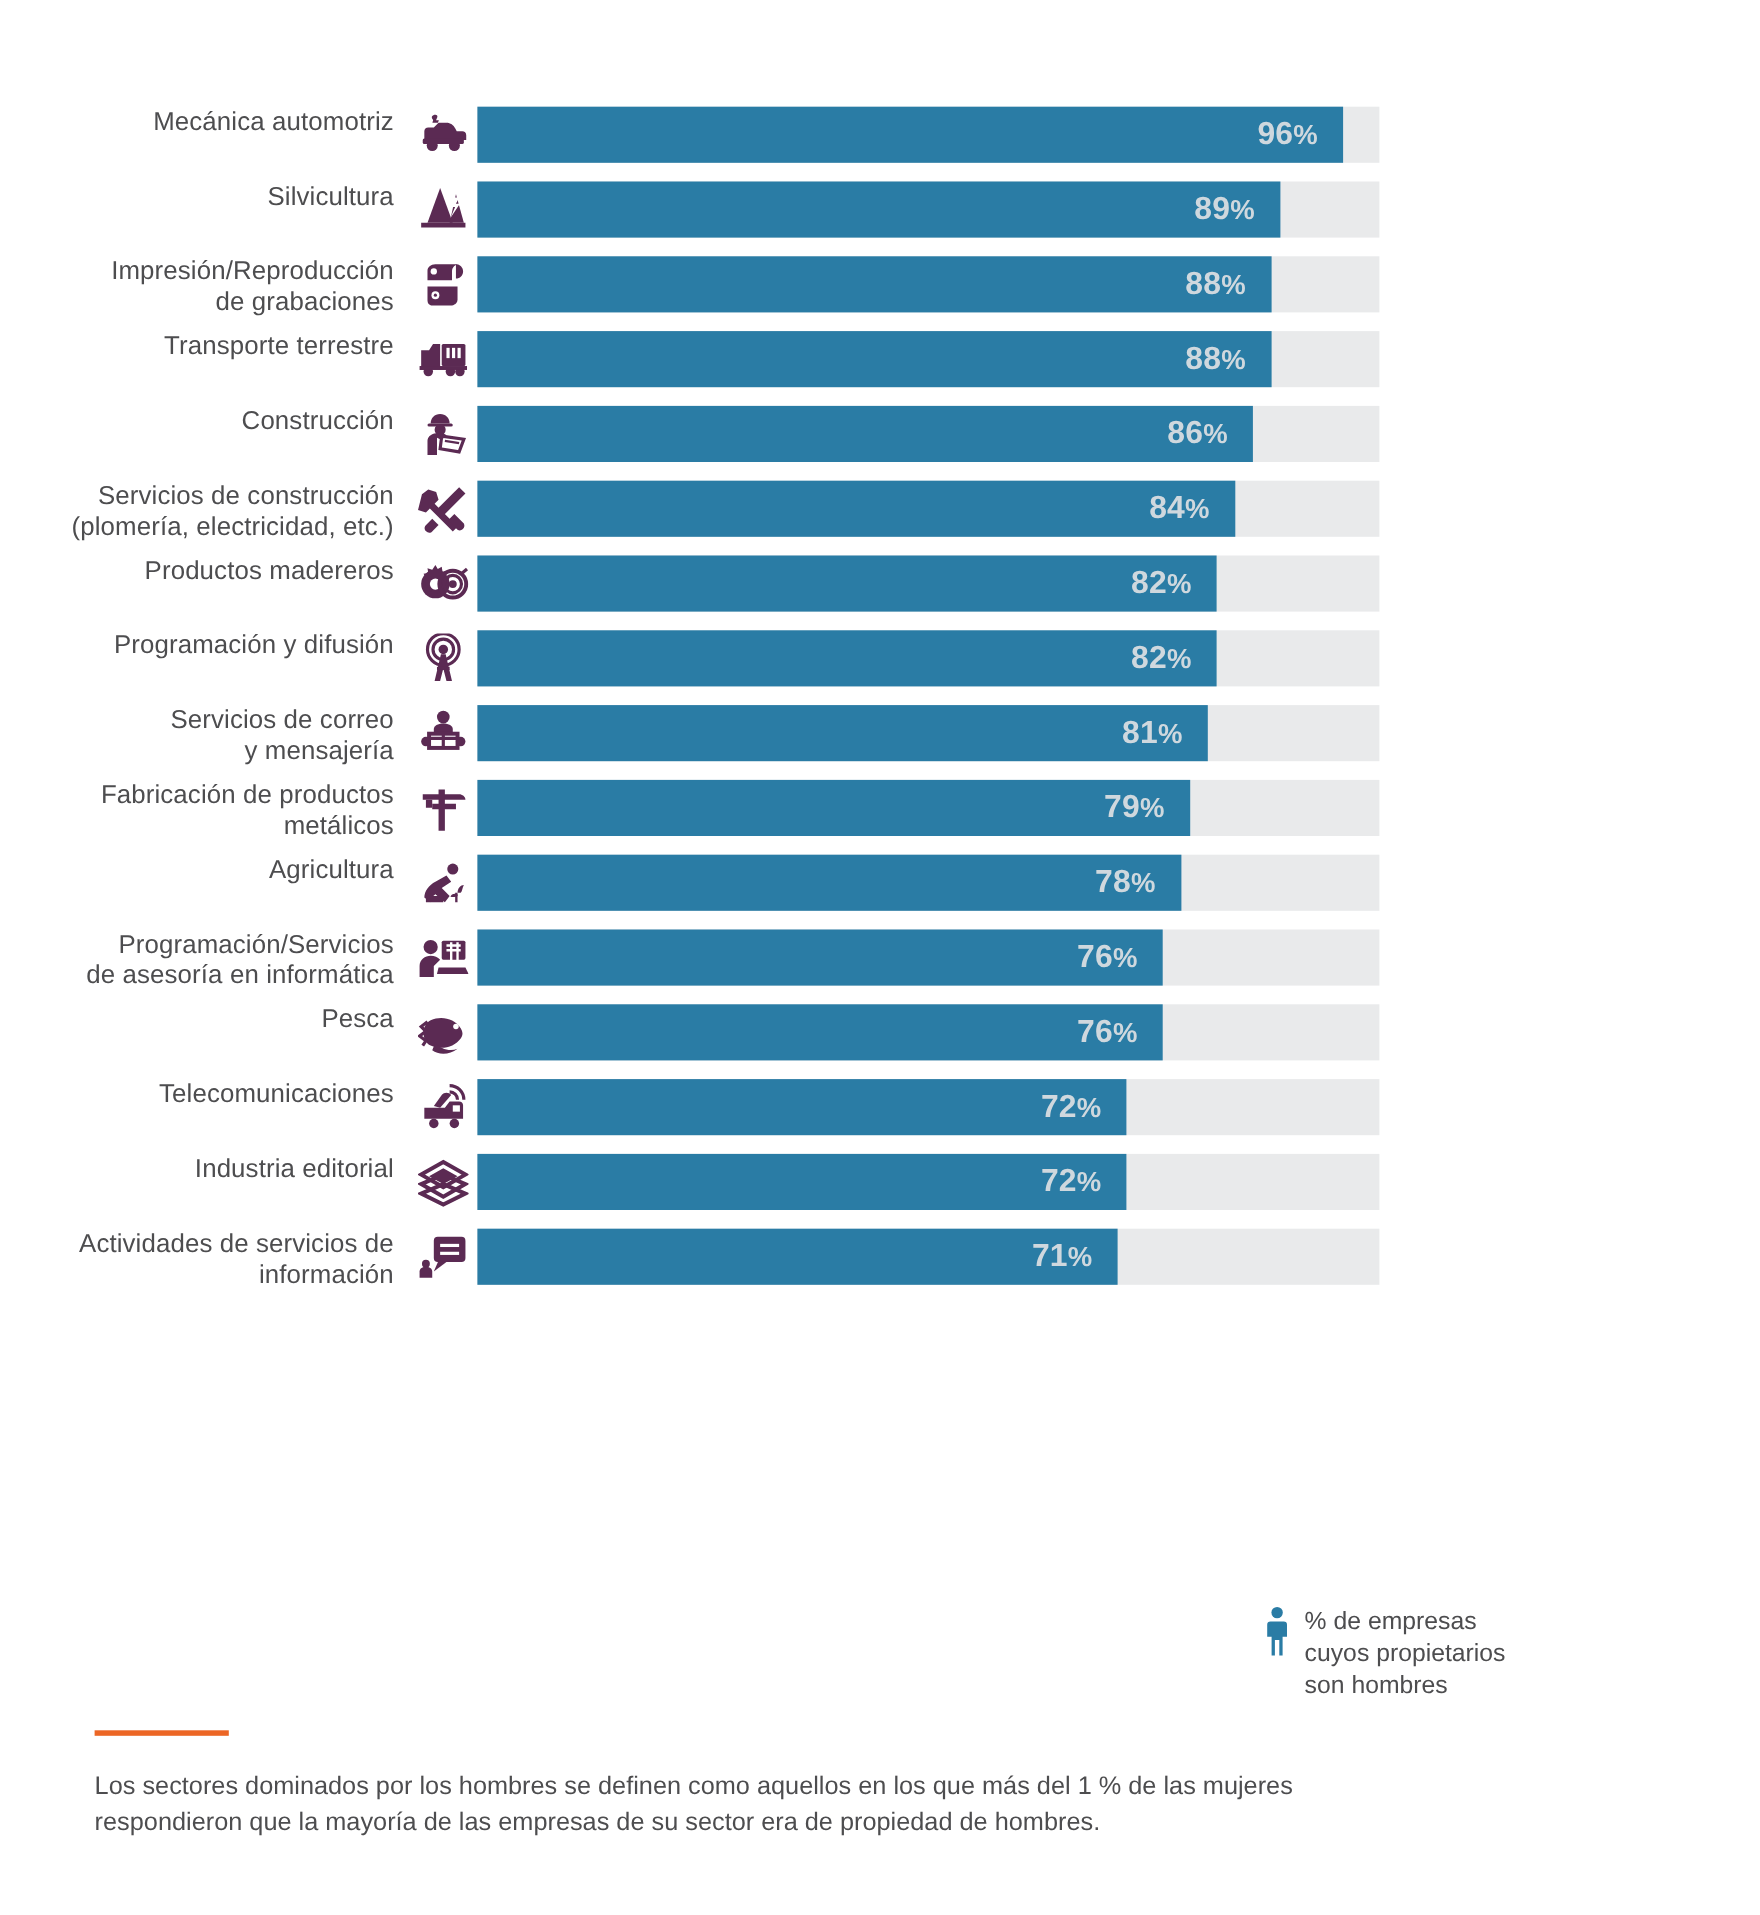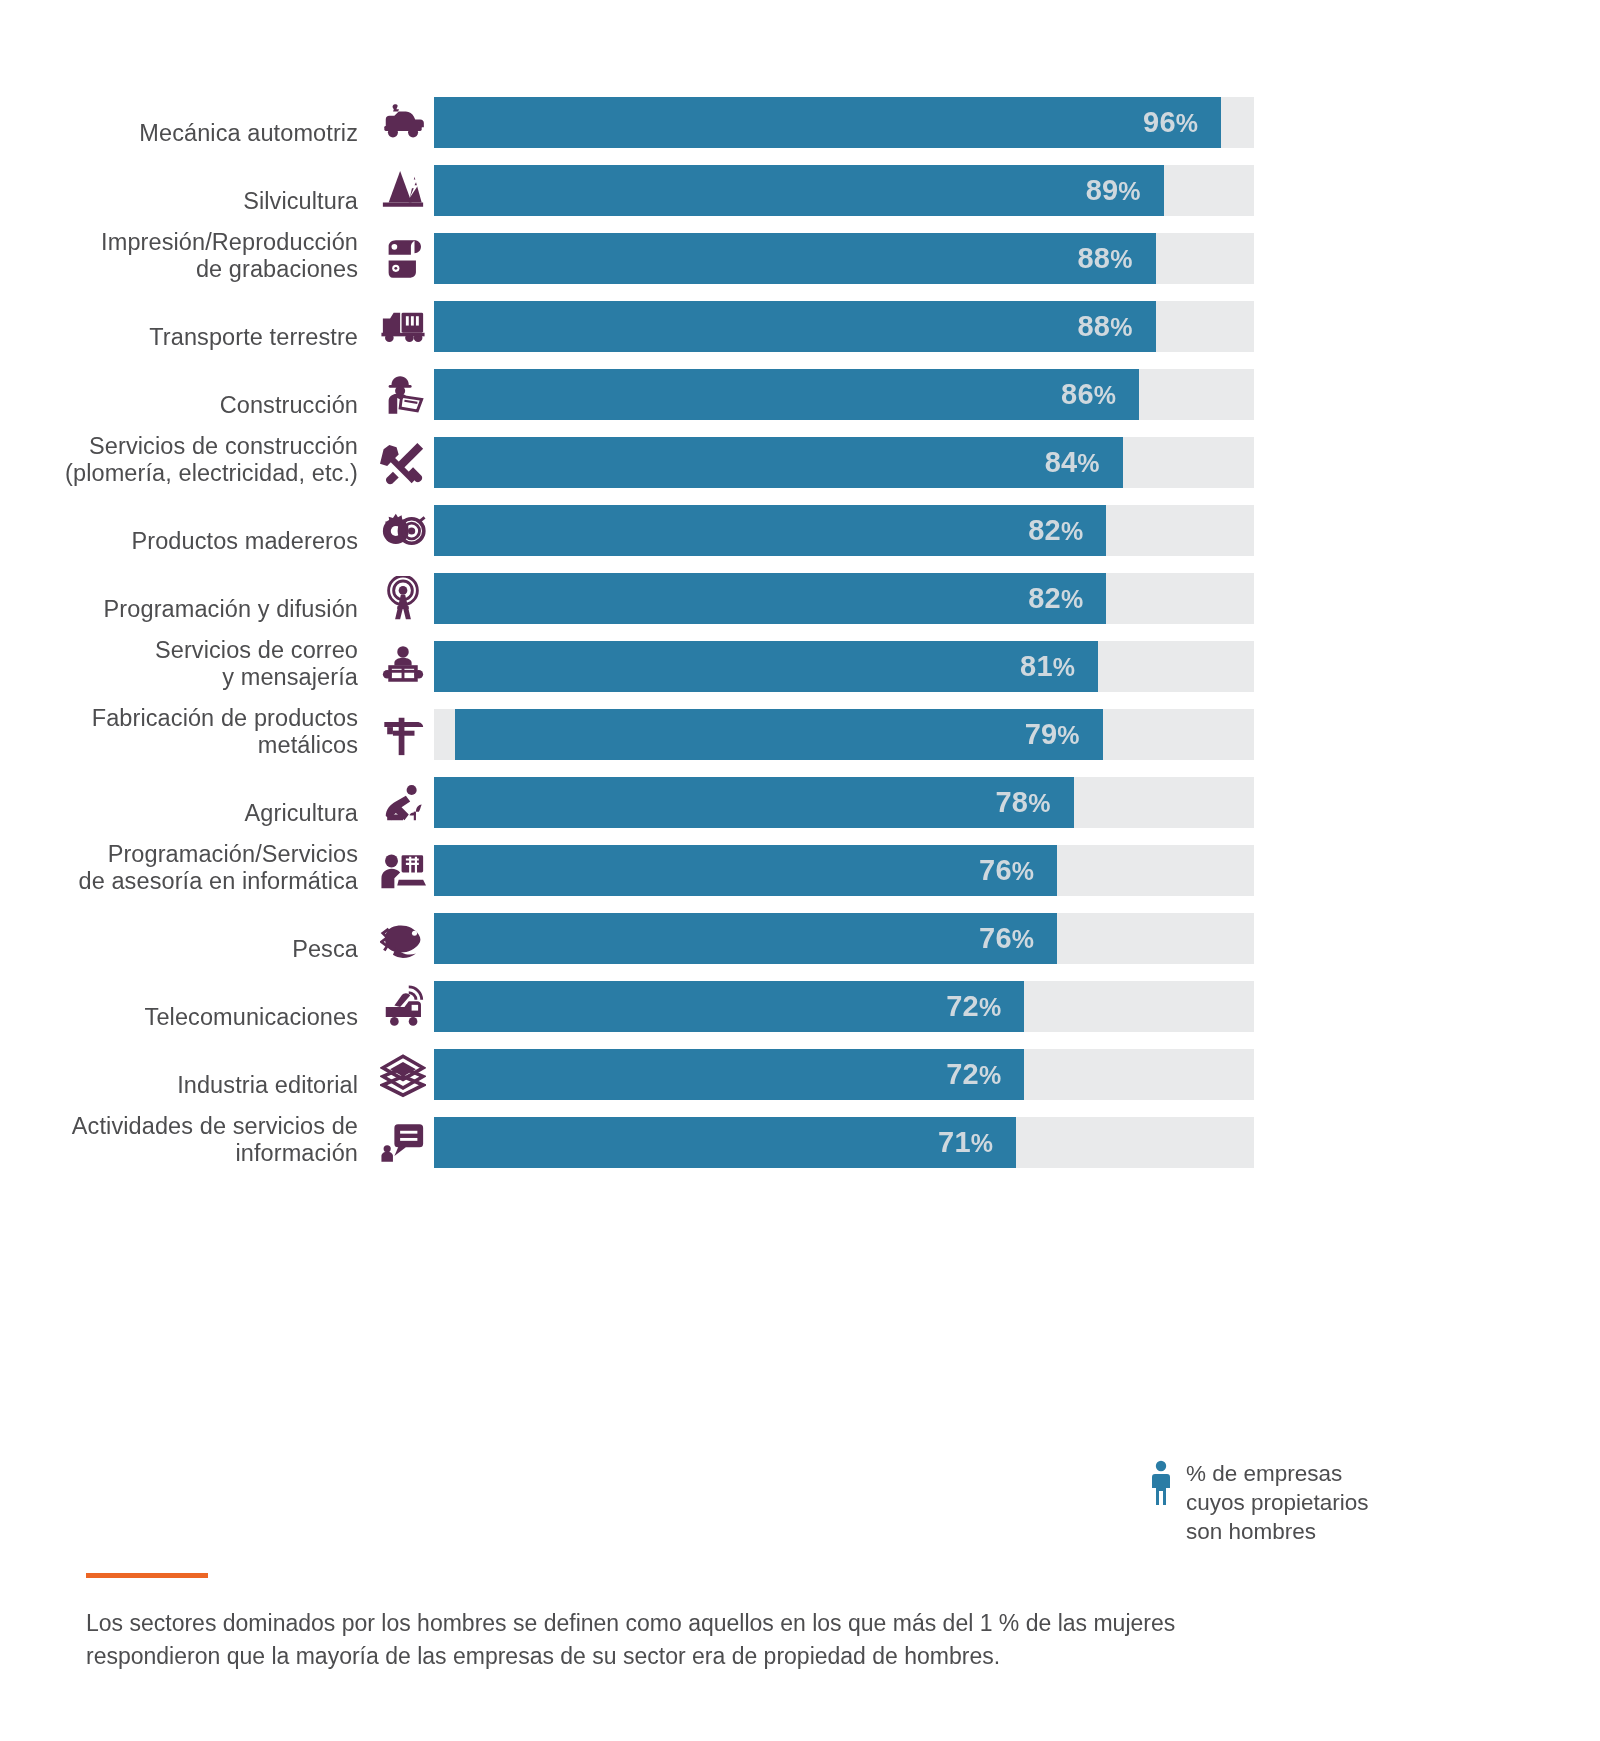--- a/index.html
+++ b/index.html
@@ -11,21 +11,21 @@
     position:relative;
     overflow:hidden;
   }
   
   #chart{
     position:absolute;
     left:0;top:0;width:1600px;
   }
   .row{
     display:flex;
-    align-items:flex-end;
+    align-items:flex-start;
     height:51px;
     margin-bottom:17px;
     position:relative;
   }
   .label{
     width:372px;
     text-align:right;
     padding-right:14px;
     box-sizing:border-box;
     font-size:23.5px;
@@ -274,21 +274,21 @@
       <div class="icon">
         <svg width="46" height="46" viewBox="0 0 64 64" fill="#5b2a53" aria-hidden="true">
           <path d="M6 14h46c4 0 8 3 8 7H6z"></path>
           <path d="M10 21h8v10h-8z"></path>
           <path d="M26 8h8v52h-8z"></path>
           <path d="M18 26h30v7H18z"></path>
           <path d="M30 52h20v6H30z" fill="none" stroke="#5b2a53" stroke-width="0"></path>
         </svg>
       </div>
       <div class="track">
-        <div class="fill" style="width: 79%; margin-left: 21px;">
+        <div class="fill" style="width: 79%;">
           <span class="val">79<span class="pct">%</span></span>
         </div>
       </div>
     </div>
     <div class="row">
       <div class="label">Agricultura</div>
       <div class="icon">
         <svg width="46" height="46" viewBox="0 0 64 64" fill="#5b2a53" aria-hidden="true">
           <circle cx="44" cy="14" r="7"></circle>
           <path d="M8 50c0-8 6-16 14-20l14-8 6 8-12 8 10 10-6 8-12-10c-4 3-6 6-6 10z"></path>

